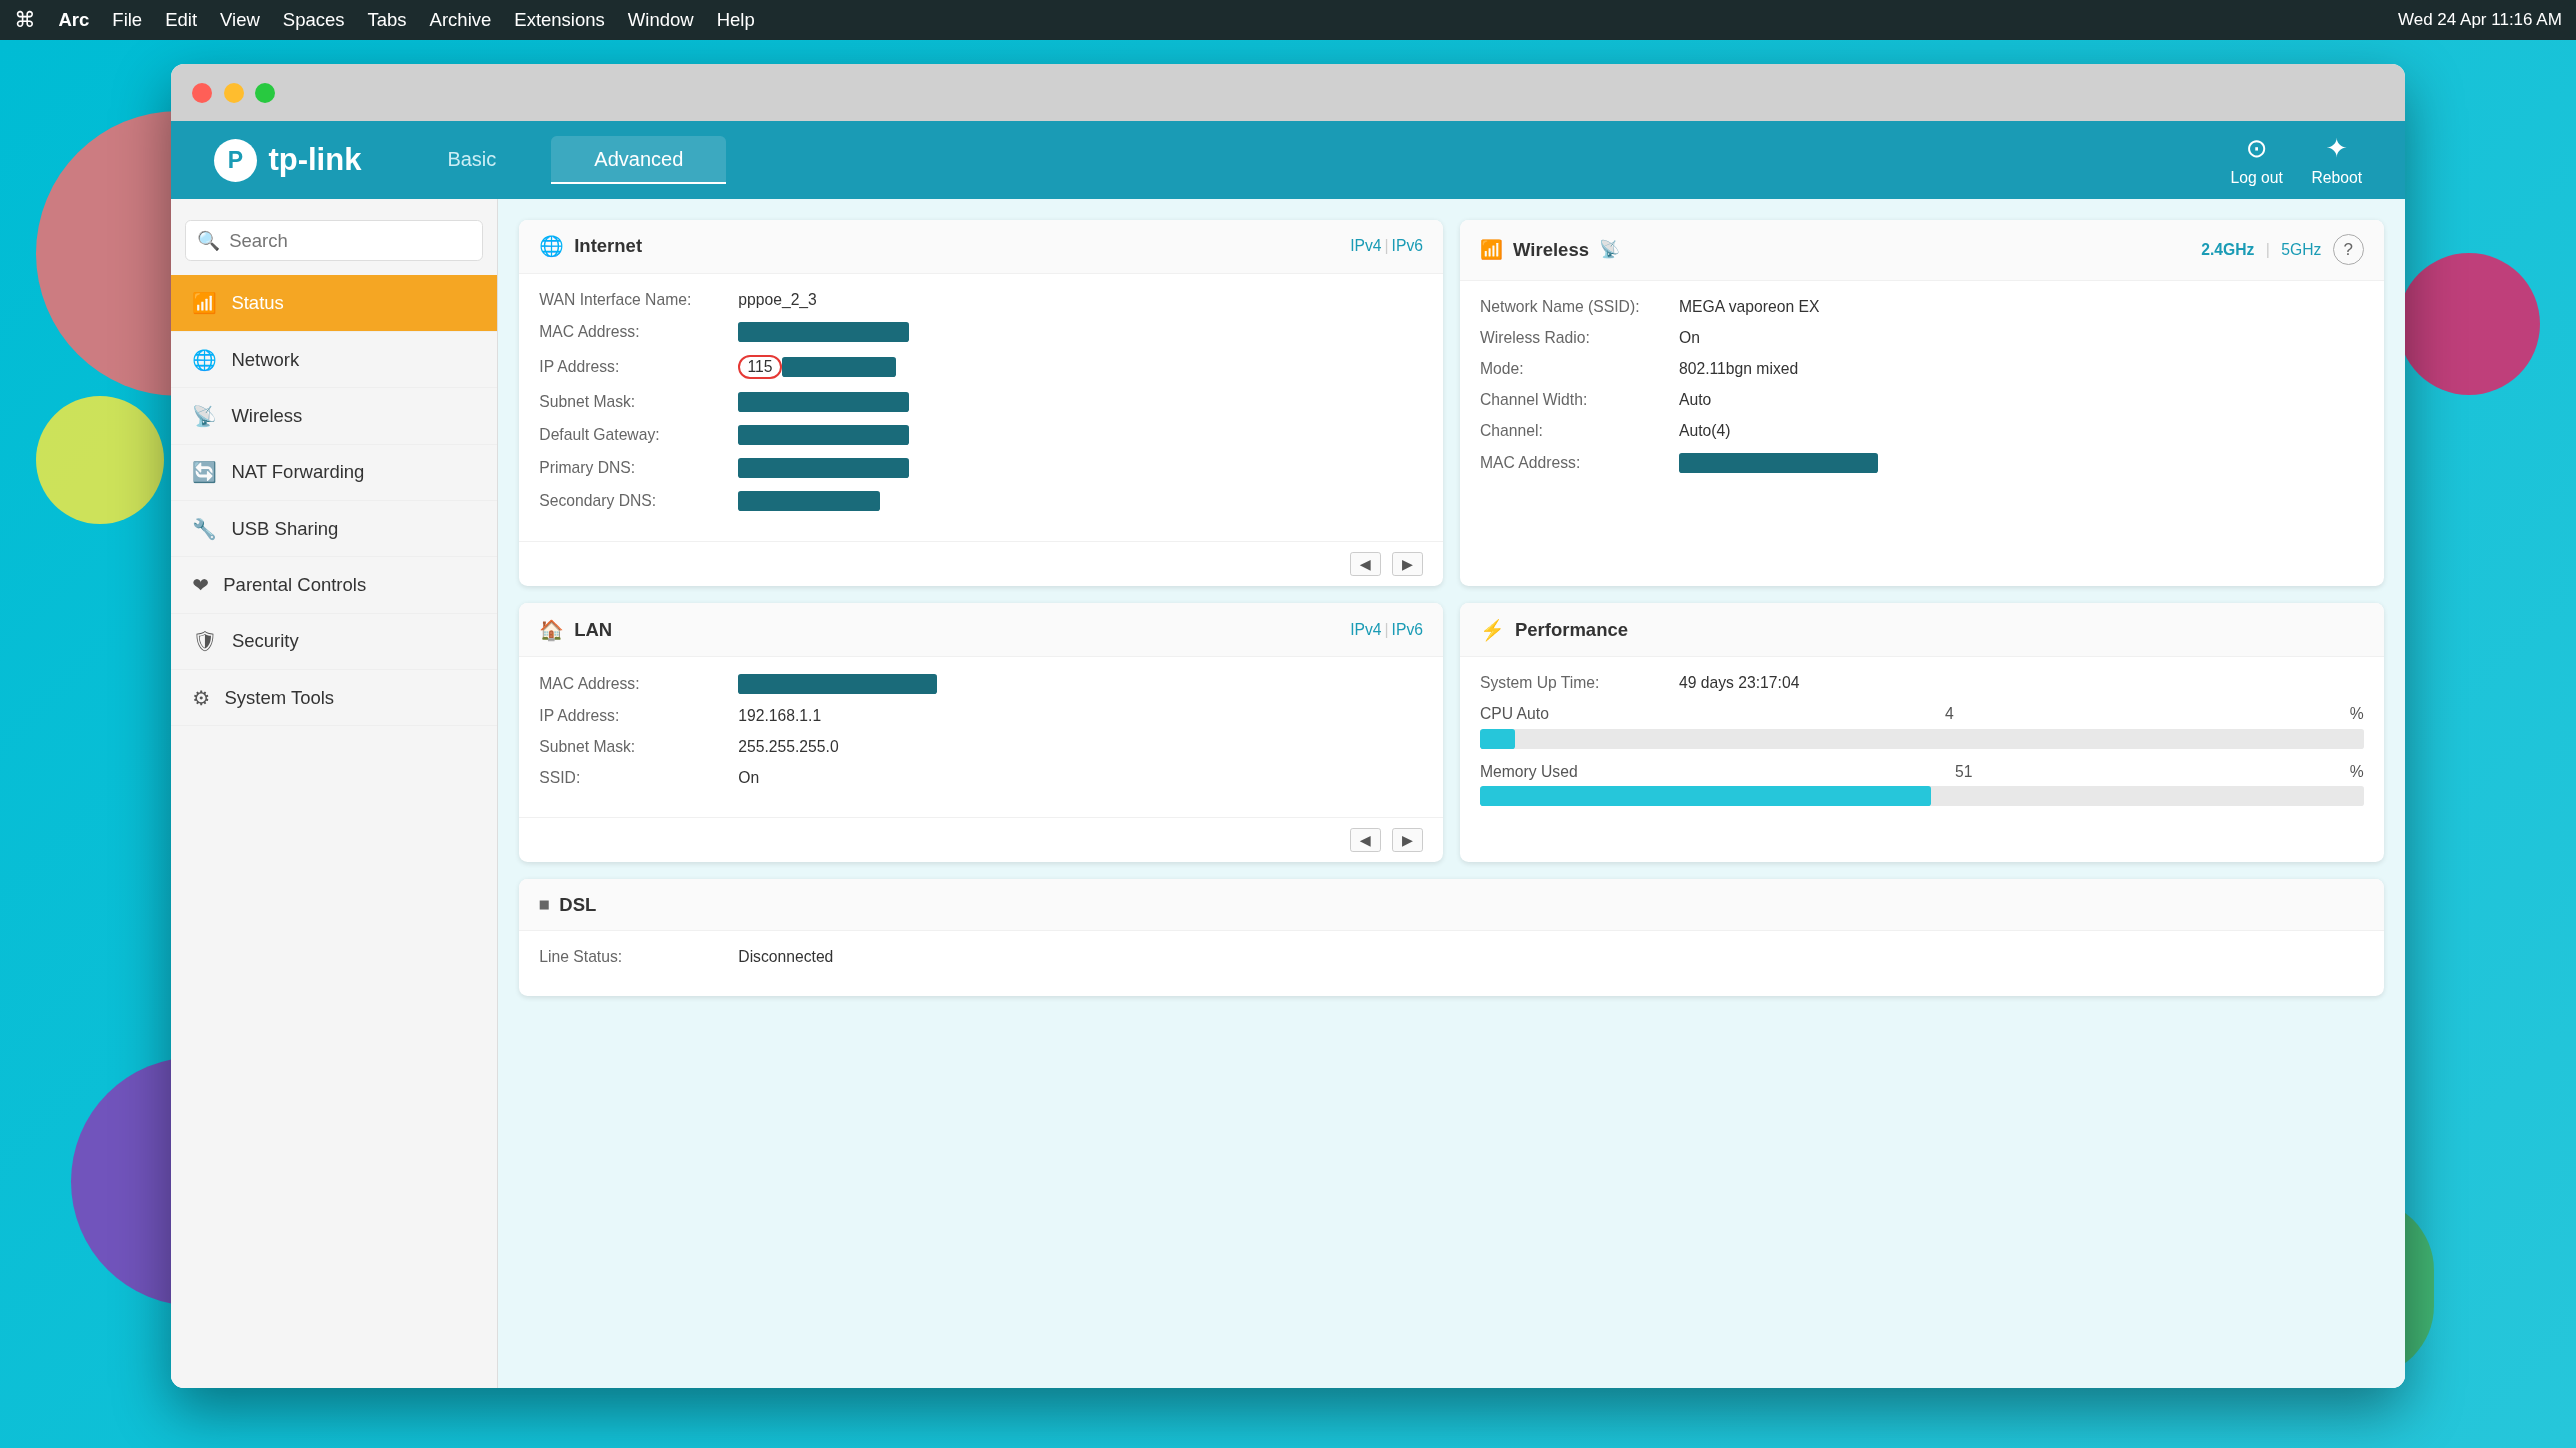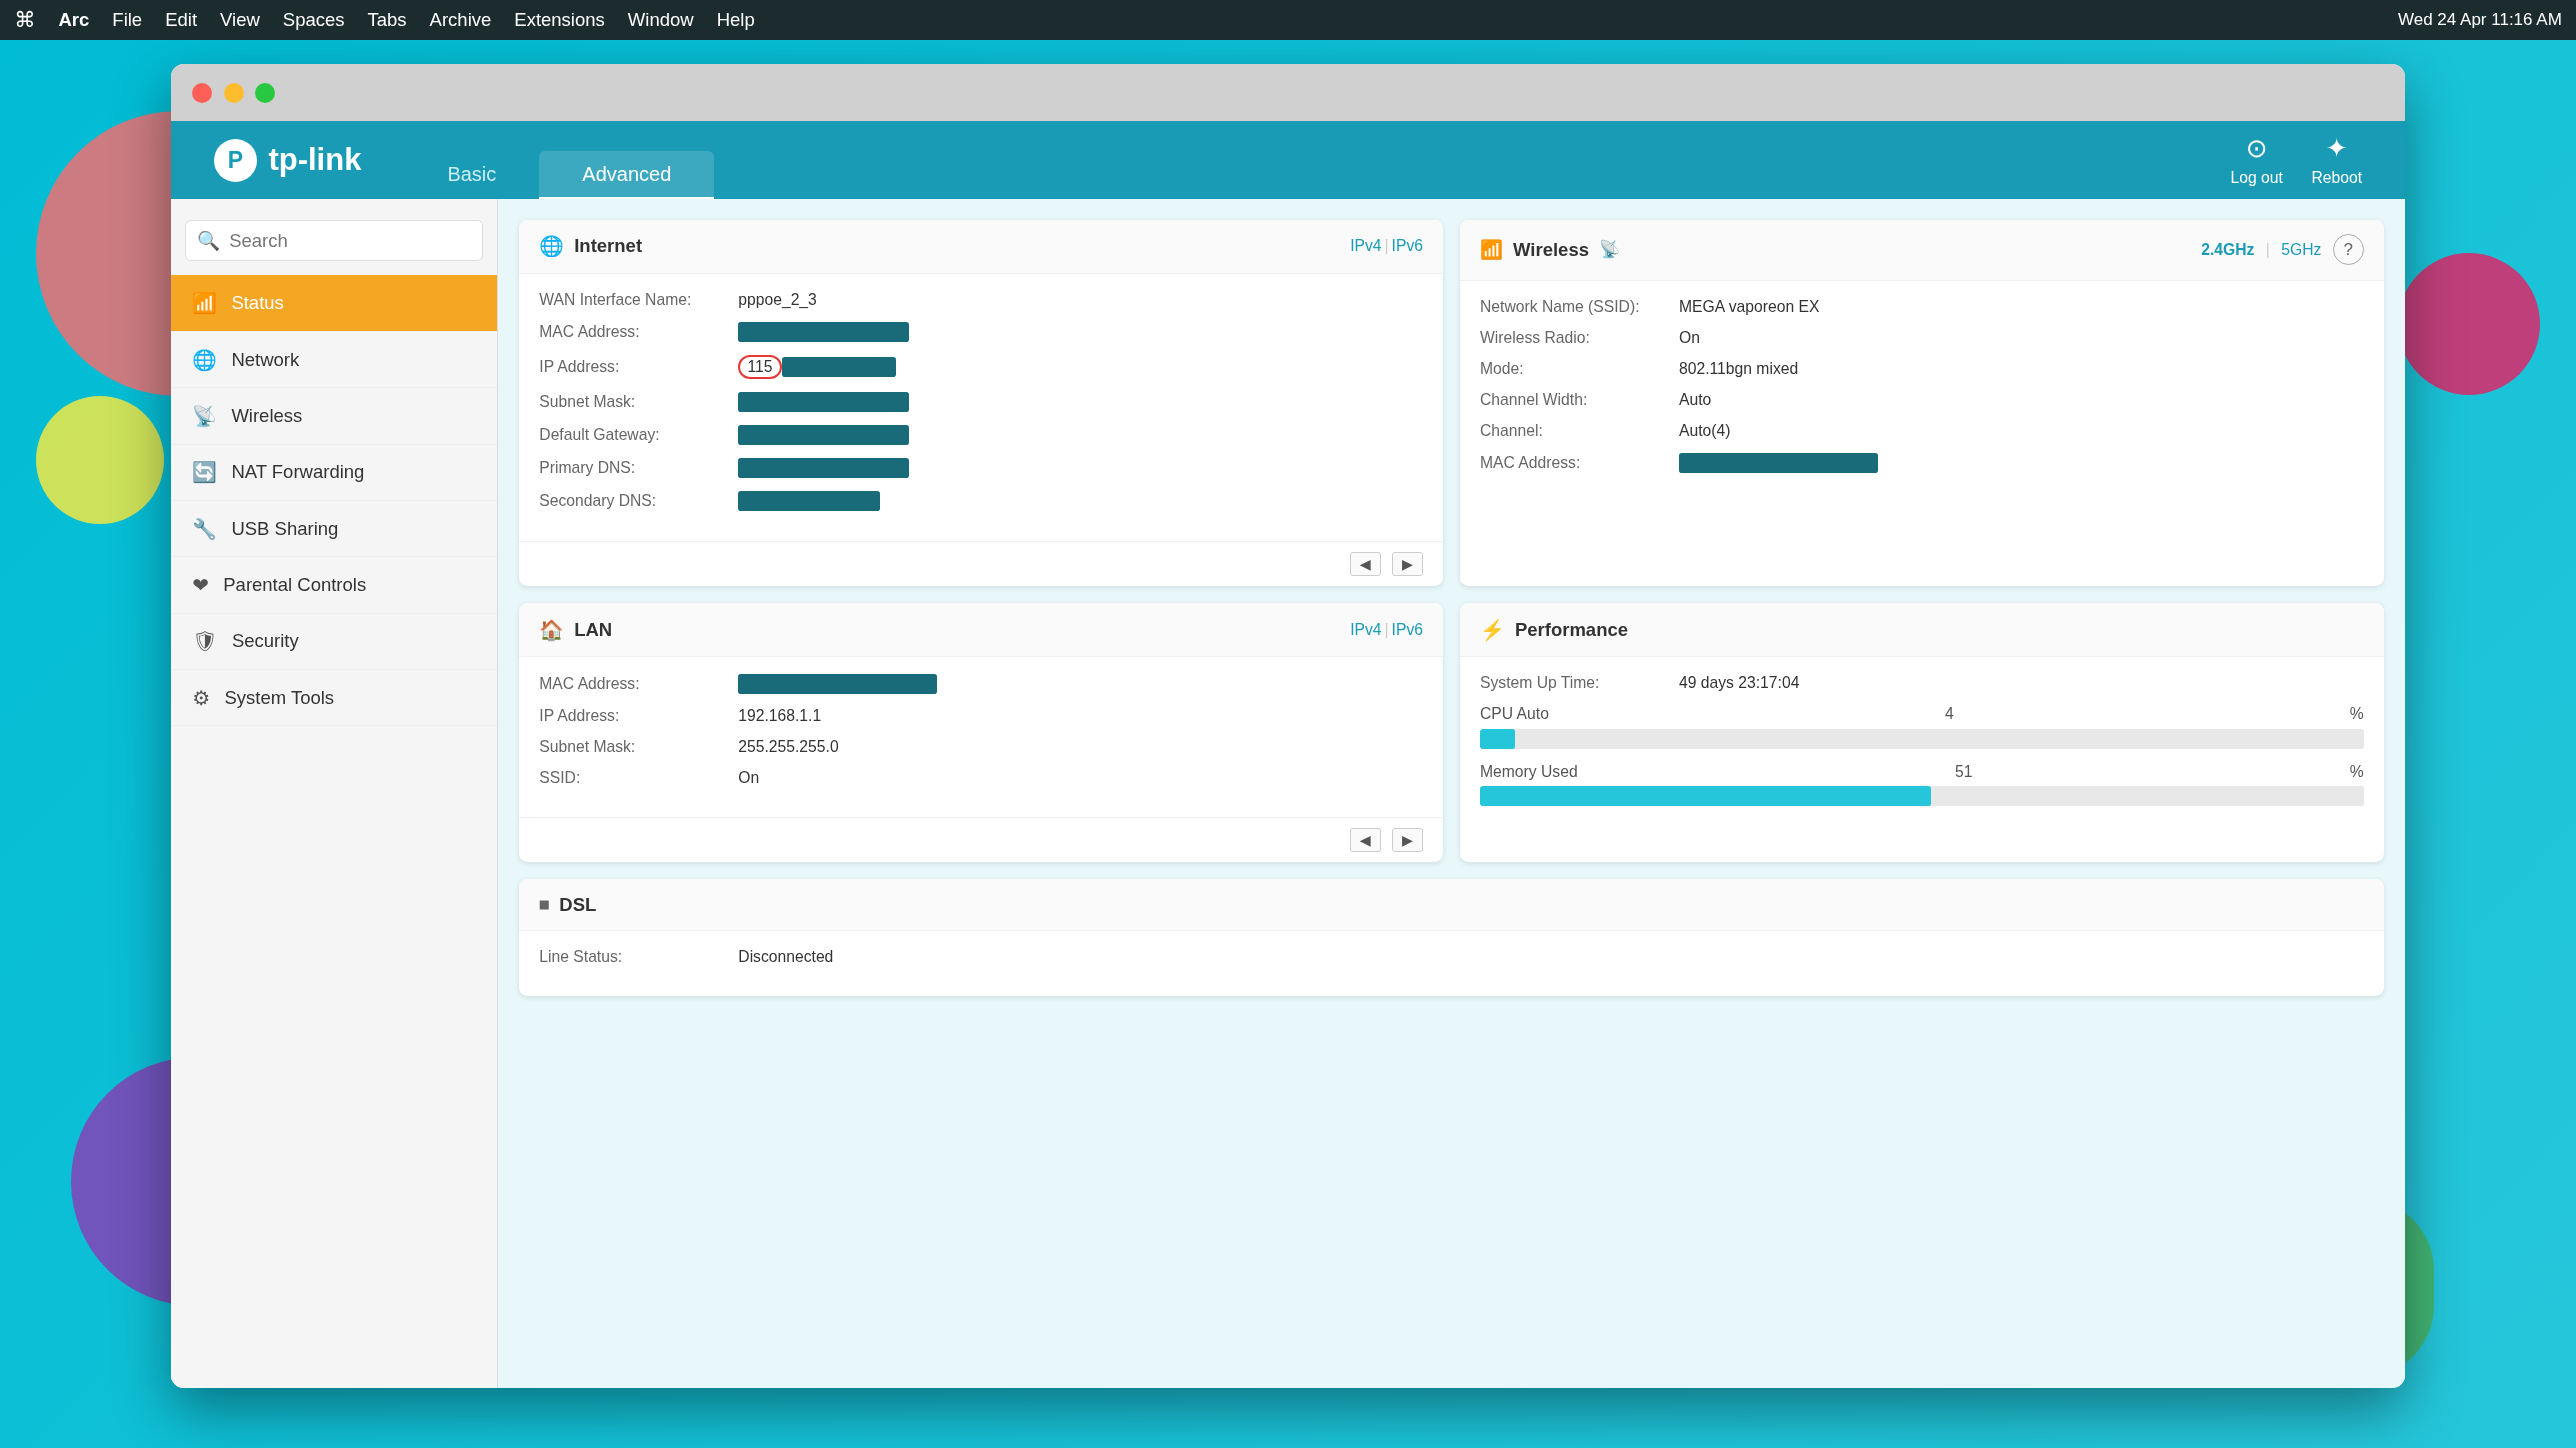--- a/index.html
+++ b/index.html
@@ -125,23 +125,23 @@
       font-weight: 900;
       color: #1a9bb5;
     }
     .logo-text {
       color: #fff;
       font-size: 31px;
       font-weight: 700;
     }
     .nav-tabs {
       display: flex;
-      gap: 0;
+      gap: 12px;
       height: 100%;
-      align-items: flex-end;
+      align-items: center;
     }
     .nav-tab {
       padding: 11.4px 43px;
       font-size: 20px;
       color: #cceef5;
       cursor: pointer;
       border-bottom: 2.8px solid transparent;
       margin-bottom: 0;
     }
     .nav-tab.active {

